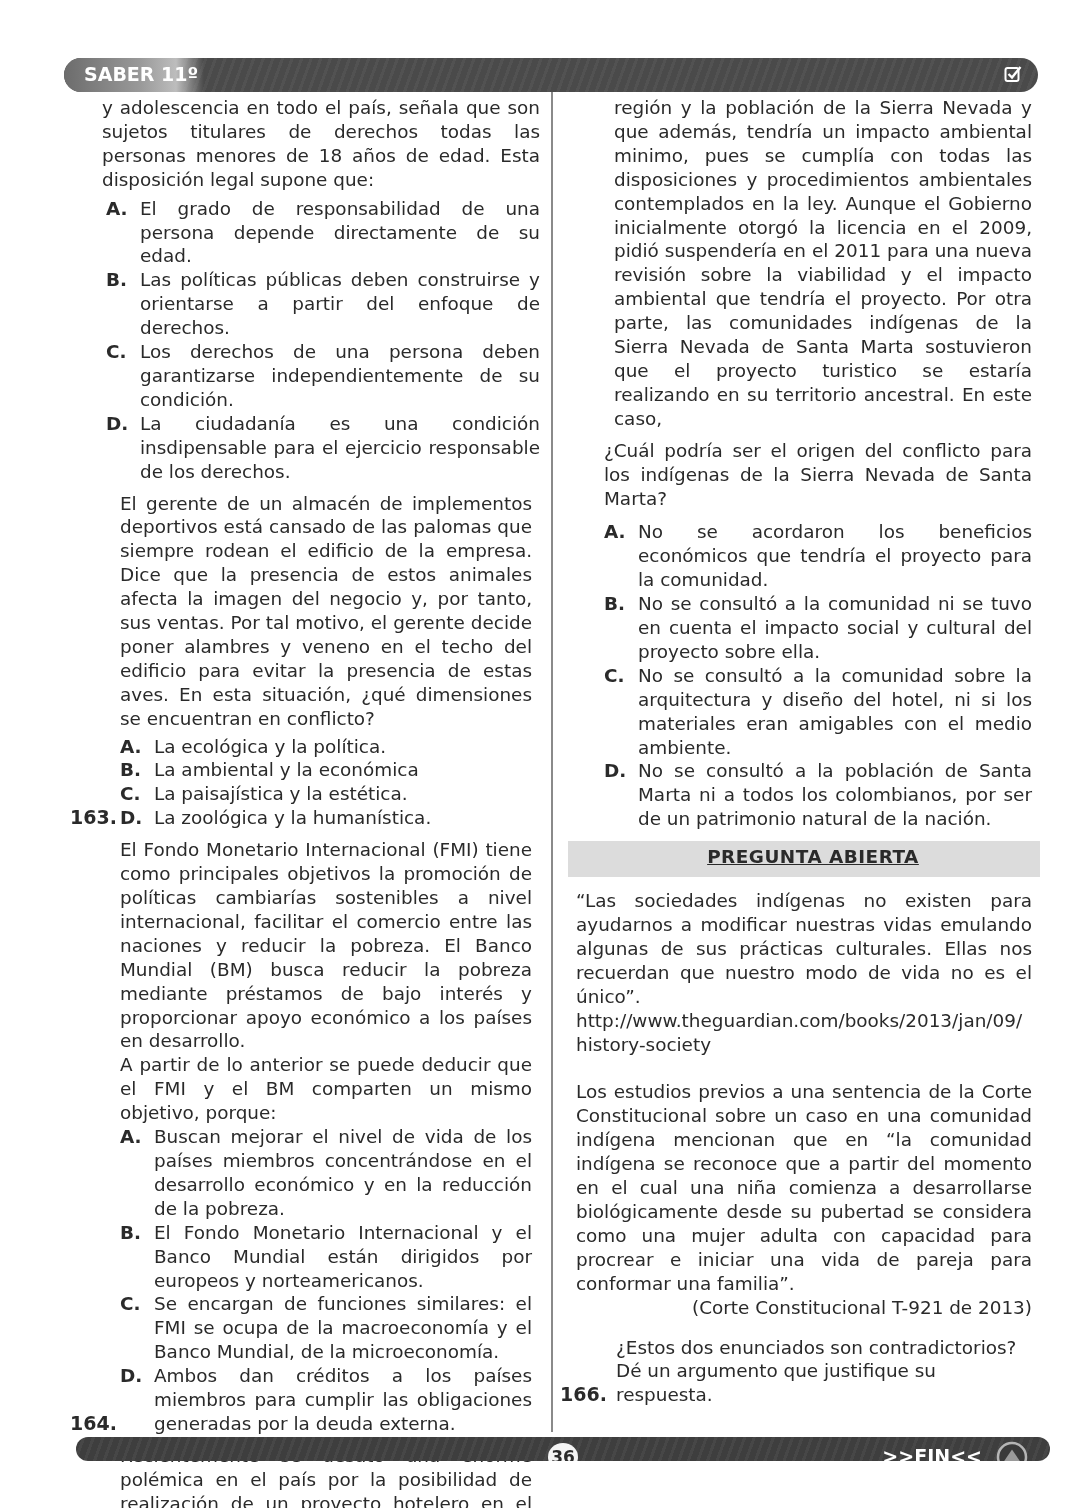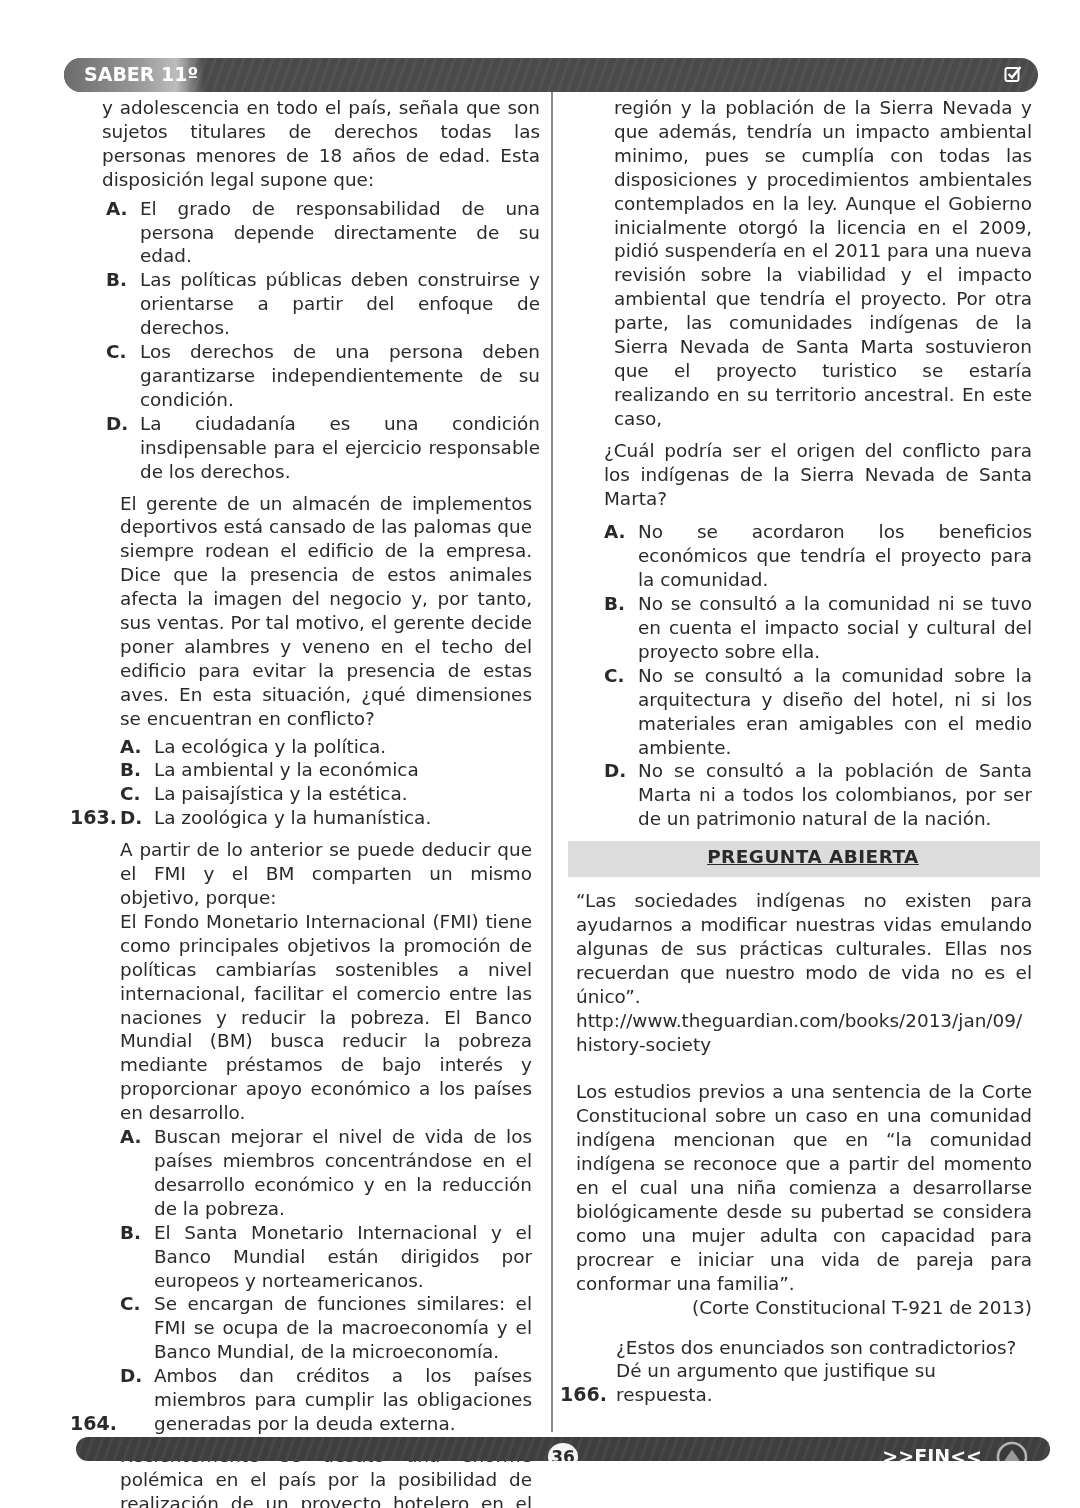--- a/index.html
+++ b/index.html
@@ -105,30 +105,30 @@
             <span class="letter">D.</span>
             <span class="txt">La zoológica y la humanística.</span>
           </div>
       </div>
     </div>
   </div>
 
   <div class="q">
     <span class="num">164.</span>
     <div class="body">
+      <p class="para just">El Fondo Monetario Internacional (FMI) tiene como principales objetivos la promoción de políticas cambiarías sostenibles a nivel internacional, facilitar el comercio entre las naciones y reducir la pobreza. El Banco Mundial (BM) busca reducir la pobreza mediante préstamos de bajo interés y proporcionar apoyo económico a los países en desarrollo.</p>
       <p class="para just">A partir de lo anterior se puede deducir que el FMI y el BM comparten un mismo objetivo, porque:</p>
-      <p class="para just">El Fondo Monetario Internacional (FMI) tiene como principales objetivos la promoción de políticas cambiarías sostenibles a nivel internacional, facilitar el comercio entre las naciones y reducir la pobreza. El Banco Mundial (BM) busca reducir la pobreza mediante préstamos de bajo interés y proporcionar apoyo económico a los países en desarrollo.</p>
       <div>
         <div class="opt">
             <span class="letter">A.</span>
             <span class="txt">Buscan mejorar el nivel de vida de los países miembros concentrándose en el desarrollo económico y en la reducción de la pobreza.</span>
           </div>
         <div class="opt">
             <span class="letter">B.</span>
-            <span class="txt">El Santa Monetario Internacional y el Banco Mundial están dirigidos por europeos y norteamericanos.</span>
+            <span class="txt">El Fondo Monetario Internacional y el Banco Mundial están dirigidos por europeos y norteamericanos.</span>
           </div>
         <div class="opt">
             <span class="letter">C.</span>
             <span class="txt">Se encargan de funciones similares: el FMI se ocupa de la macroeconomía y el Banco Mundial, de la microeconomía.</span>
           </div>
         <div class="opt">
             <span class="letter">D.</span>
             <span class="txt">Ambos dan créditos a los países miembros para cumplir las obligaciones generadas por la deuda externa.</span>
           </div>
       </div>

